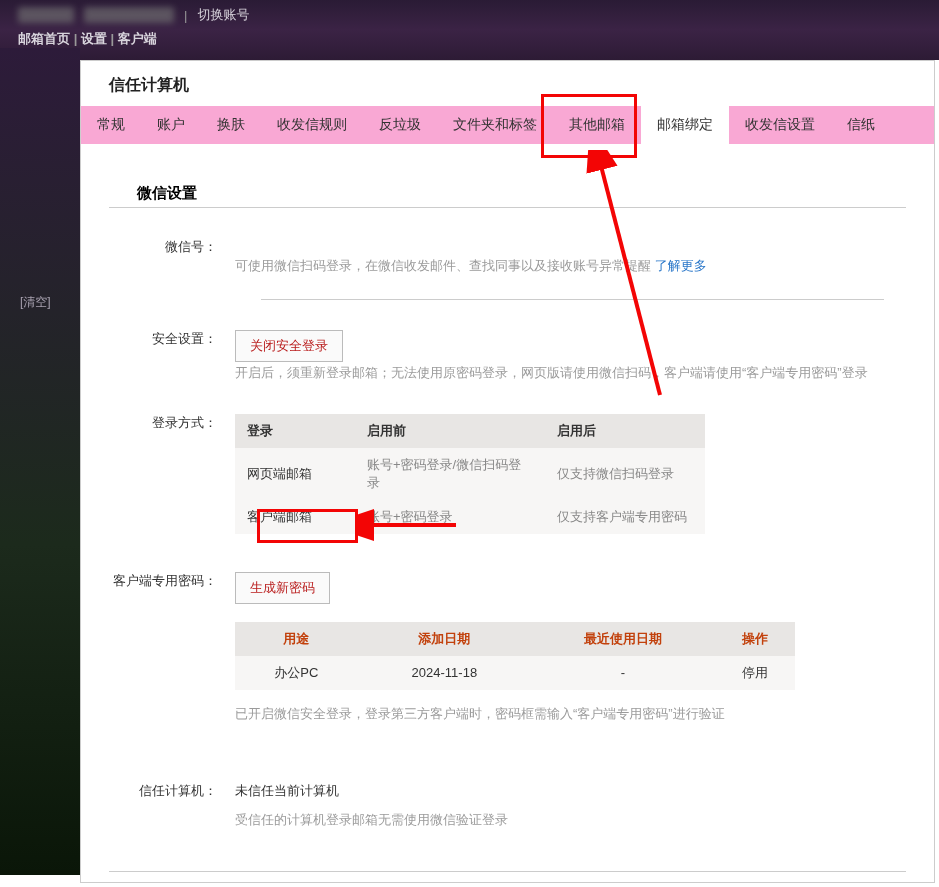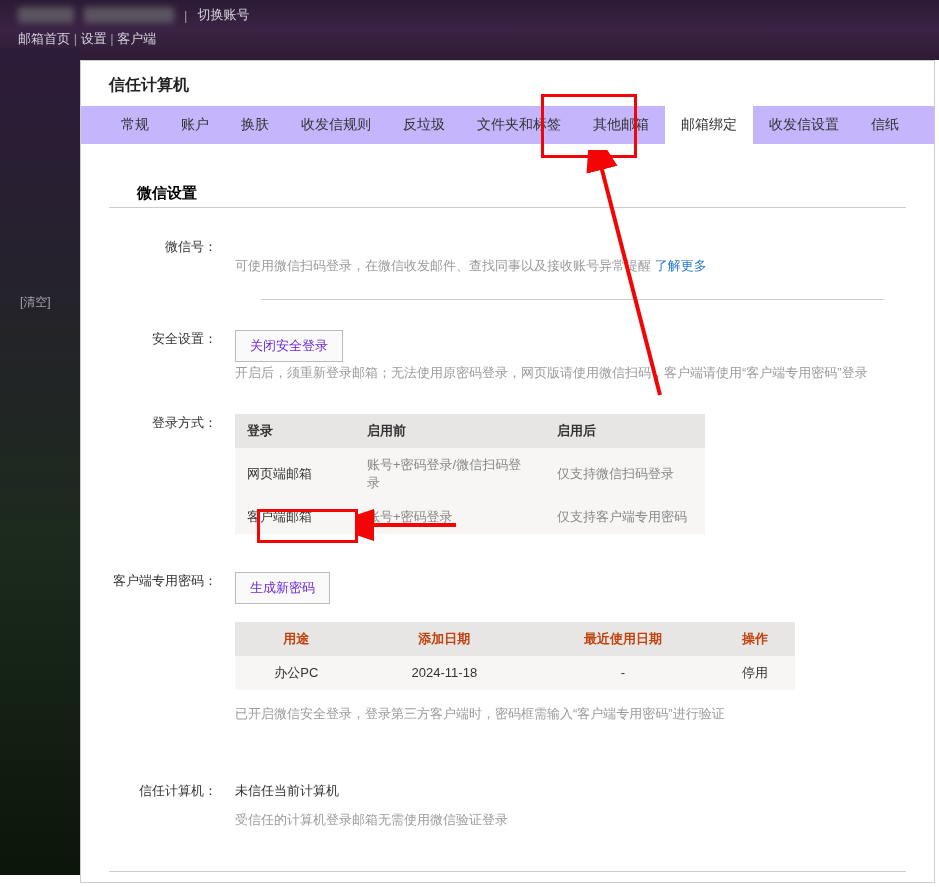--- a/index.html
+++ b/index.html
@@ -36,21 +36,21 @@
   filter: blur(3px);
   opacity: .6;
 }
 .topbar-sep { color: #999; }
 .topbar-link { color: #d8d4dc; cursor: pointer; }
 .topbar-line2 {
   margin-top: 6px;
   font-size: 13px;
   color: #d8d4dc;
 }
-.topbar-line2 span { cursor: pointer; }
+.topbar-line2 span { cursor: pointer; font-weight: bold; }
 
 .sidebar {
   position: absolute;
   left: 0;
   top: 48px;
   width: 80px;
   height: calc(100% - 60px);
   background: linear-gradient(180deg, #2d1b3a 0%, #1c2a1c 60%, #0a1608 100%);
 }
 .sidebar-clear {
@@ -71,25 +71,24 @@
   border: 1px solid #ccc;
   overflow: auto;
 }
 .page-title {
   font-size: 16px;
   font-weight: bold;
   color: #222;
   padding: 14px 28px 10px 28px;
 }
 .tabs {
-  background: #c4b5fd;
+  background: #f9a8d4;
   display: flex;
   font-size: 14px;
   color: #333;
-  padding-left: 24px;
 }
 .tab {
   padding: 10px 16px;
   cursor: pointer;
   color: #333;
   white-space: nowrap;
 }
 .tab.active {
   background: #fff;
   font-weight: 500;
@@ -128,21 +127,21 @@
   font-size: 13px;
   line-height: 1.6;
 }
 .link-blue { color: #2a77c9; cursor: pointer; }
 .btn {
   display: inline-block;
   padding: 6px 14px;
   border: 1px solid #bbb;
   background: #fafafa;
   font-size: 13px;
-  color: #6d28d9;
+  color: #b91c1c;
   cursor: pointer;
 }
 .sub-hr {
   border: none;
   border-top: 1px solid #ccc;
   margin-top: 22px;
   margin-left: 180px;
   margin-right: 50px;
 }
 

